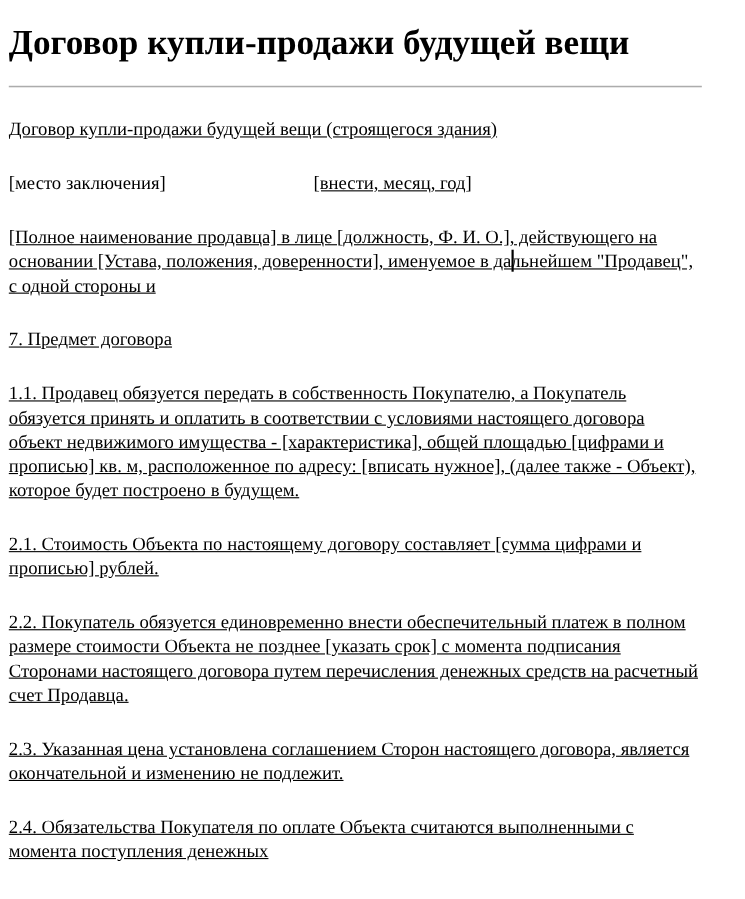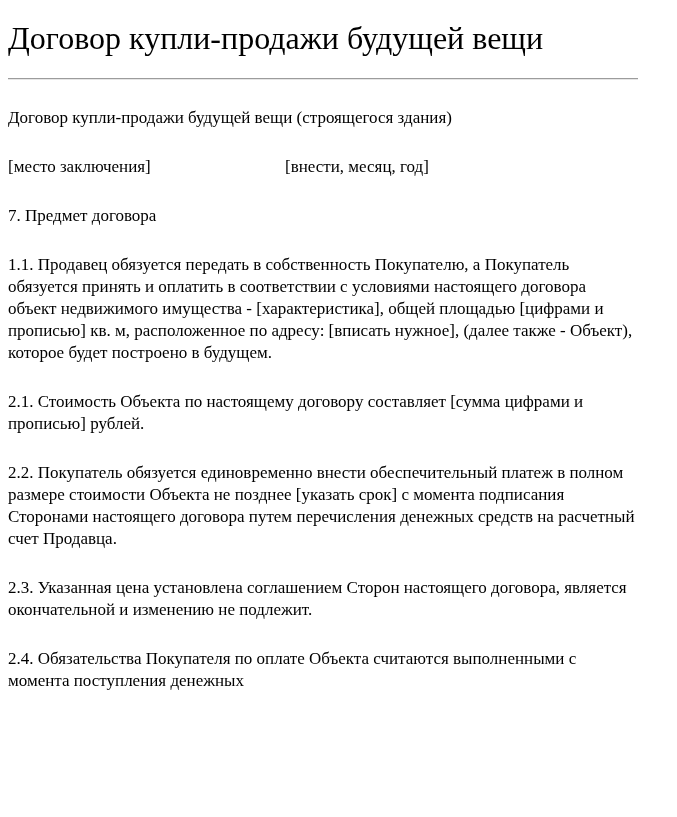--- a/index.html
+++ b/index.html
@@ -18,32 +18,33 @@
     font-family: "Liberation Serif", "DejaVu Serif", serif;
     font-size: 17px;
     line-height: 22px;
     color: #000000;
     cursor: text;
   }
   h1.doc-title {
     font-family: "Liberation Serif", "DejaVu Serif", serif;
     font-size: 32px;
     line-height: 37px;
-    font-weight: normal;
+    font-weight: bold;
     margin: 20px 0 21px 0;
   }
   hr.doc-divider {
     border: none;
     height: 0;
     border-top: 1px solid #9c9c9c;
     border-bottom: 1px solid #e6e6e6;
     margin: 6px 0 22px 0;
   }
   p.para {
     margin: 27px 0;
+    text-decoration: underline;
   }
   .col-place {
     display: inline-block;
     width: 277px;
   }
   .caret {
     display: inline-block;
     width: 0;
     height: 20px;
     border-left: 2px solid #000000;
@@ -59,20 +60,21 @@
   <h1 class="doc-title">Договор купли-продажи будущей вещи</h1>
 
   <hr class="doc-divider">
 
   <p class="para">Договор купли-продажи будущей вещи (строящегося здания)</p>
 
   <p class="para">
     <span class="col-place">[место заключения]</span><span>[внести, месяц, год]</span>
   </p>
 
+  <p class="para"><span>[Полное наименование продавца] в лице [должность, Ф. И. О.], действующего на основании [Устава, положения, доверенности], именуемое в да</span><span class="caret"></span><span>льнейшем "Продавец", с одной стороны и</span></p>
 
 
   <p class="para">7. Предмет договора</p>
 
   <p class="para">1.1. Продавец обязуется передать в собственность Покупателю, а Покупатель обязуется принять и оплатить в соответствии с условиями настоящего договора объект недвижимого имущества - [характеристика], общей площадью [цифрами и прописью] кв. м, расположенное по адресу: [вписать нужное], (далее также - Объект), которое будет построено в будущем.</p>
 
 
 
   <p class="para">2.1. Стоимость Объекта по настоящему договору составляет [сумма цифрами и прописью] рублей.</p>
 

